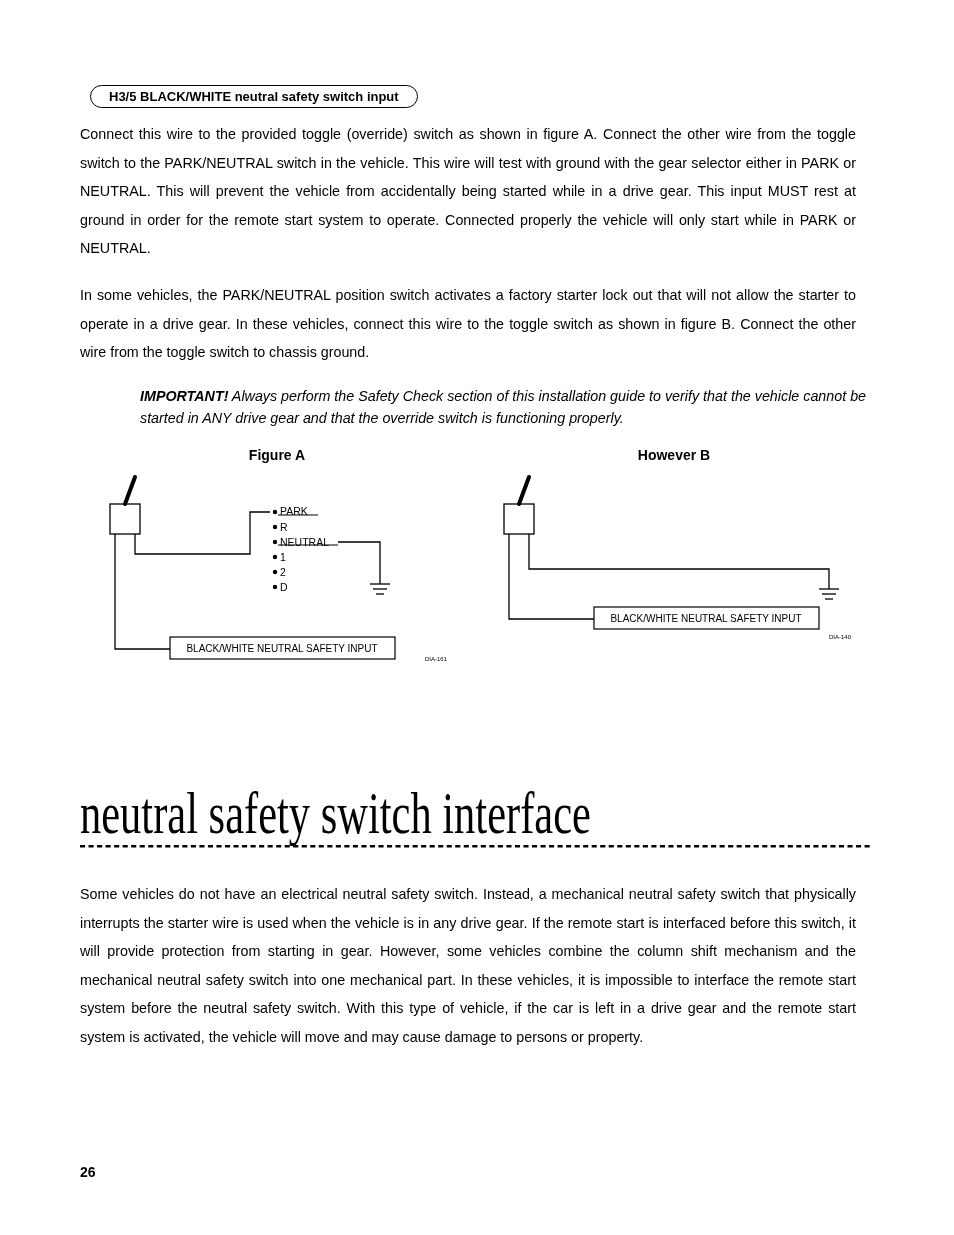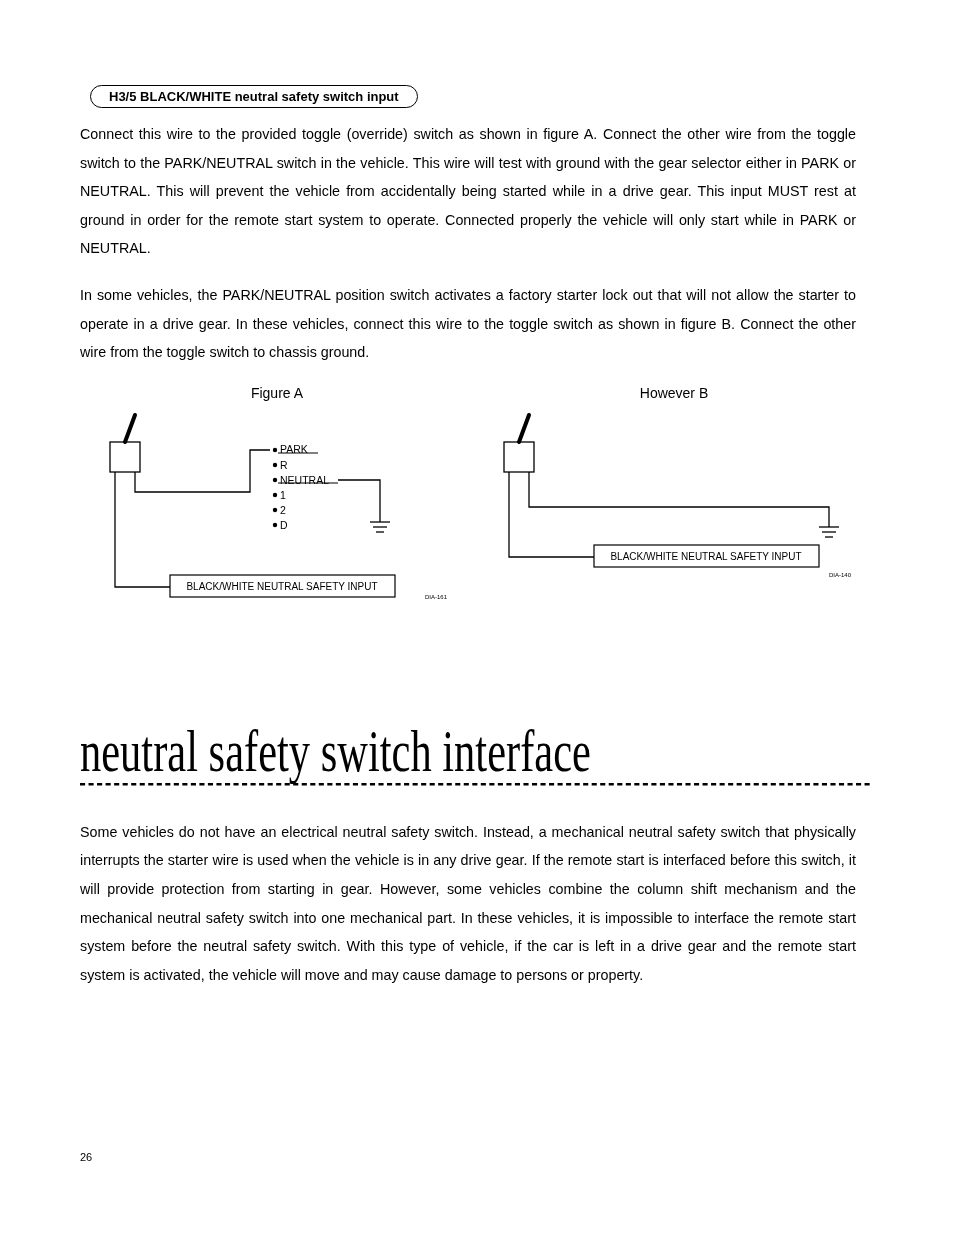--- a/index.html
+++ b/index.html
@@ -43,59 +43,62 @@
   }
   .figures-row {
     display: flex;
     flex-direction: row;
     justify-content: space-between;
     margin-top: 6px;
   }
   .fig-col { flex: 1; }
   .fig-title {
     text-align: center;
-    font-weight: normal;
+    font-weight: bold;
     font-size: 14px;
     margin-bottom: 6px;
   }
   .section-title {
     font-family: "Times New Roman", Times, serif;
     font-size: 50px;
     font-weight: normal;
     letter-spacing: 0px;
     margin-top: 115px;
     line-height: 1;
     transform: scaleX(0.85) scaleY(1.2);
     transform-origin: left center;
     border-bottom: 2px dashed #000;
     padding-bottom: 2px;
     width: 117%;
   }
   .page-num {
     position: absolute;
     left: 80px;
-    bottom: 72px;
-    font-weight: normal;
-    font-size: 11px;
+    bottom: 55px;
+    font-weight: bold;
+    font-size: 14px;
   }
   svg text {
     font-family: Verdana, Arial, sans-serif;
   }
 </style>
 </head>
 <body>
 
 <div class="page">
 
   <div class="badge">H3/5 BLACK/WHITE neutral safety switch input</div>
 
   <p class="body-text">Connect this wire to the provided toggle (override) switch as shown in figure A. Connect the other wire from the toggle switch to the PARK/NEUTRAL switch in the vehicle. This wire will test with ground with the gear selector either in PARK or NEUTRAL. This will prevent the vehicle from accidentally being started while in a drive gear. This input MUST rest at ground in order for the remote start system to operate. Connected properly the vehicle will only start while in PARK or NEUTRAL.</p>
 
   <p class="body-text">In some vehicles, the PARK/NEUTRAL position switch activates a factory starter lock out that will not allow the starter to operate in a drive gear. In these vehicles, connect this wire to the toggle switch as shown in figure B. Connect the other wire from the toggle switch to chassis ground.</p>
 
+  <div class="important-block">
+    <span class="imp-word">IMPORTANT!</span><span> Always perform the Safety Check section of this installation guide to verify that the vehicle cannot be started in ANY drive gear and that the override switch is functioning properly.</span>
+  </div>
 
   <div class="figures-row">
 
     <div class="fig-col">
       <div class="fig-title">Figure A</div>
       <svg width="380" height="200" viewBox="0 0 380 200">
 
         <rect x="30" y="35" width="30" height="30" fill="#fff" stroke="#000" stroke-width="1.3"></rect>
 
         <line x1="45" y1="35" x2="55" y2="8" stroke="#000" stroke-width="4" stroke-linecap="round"></line>

